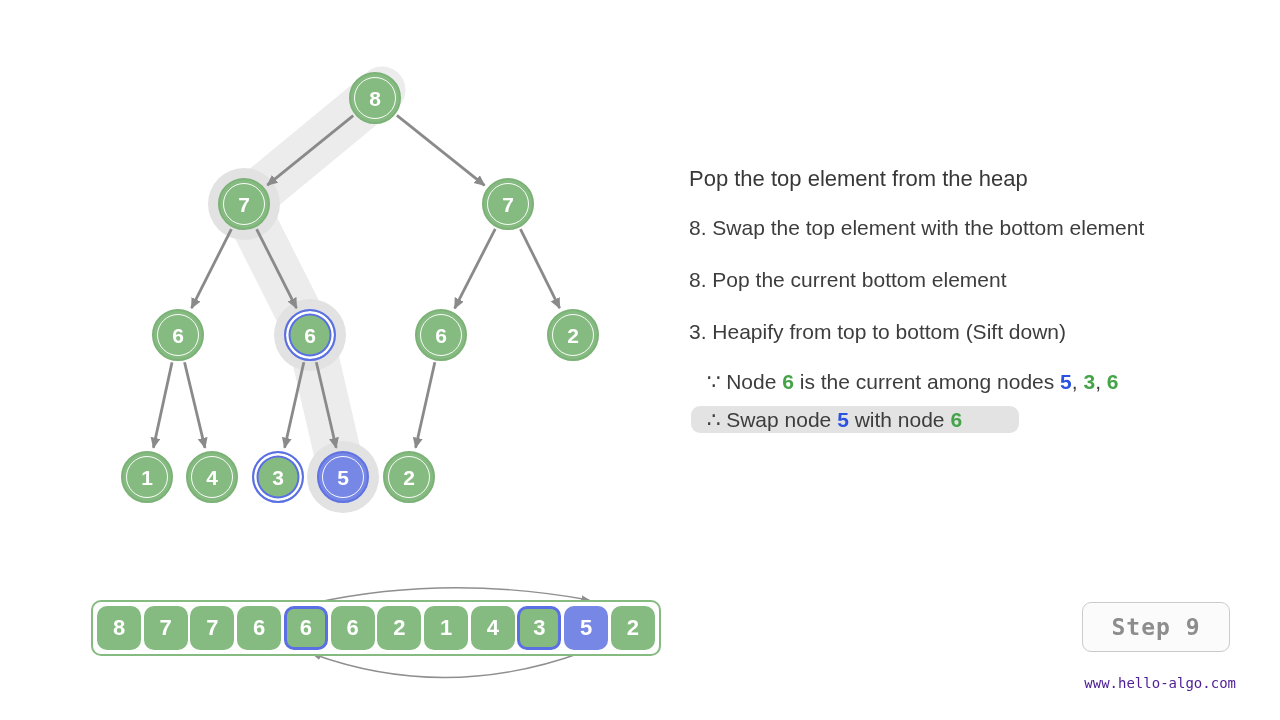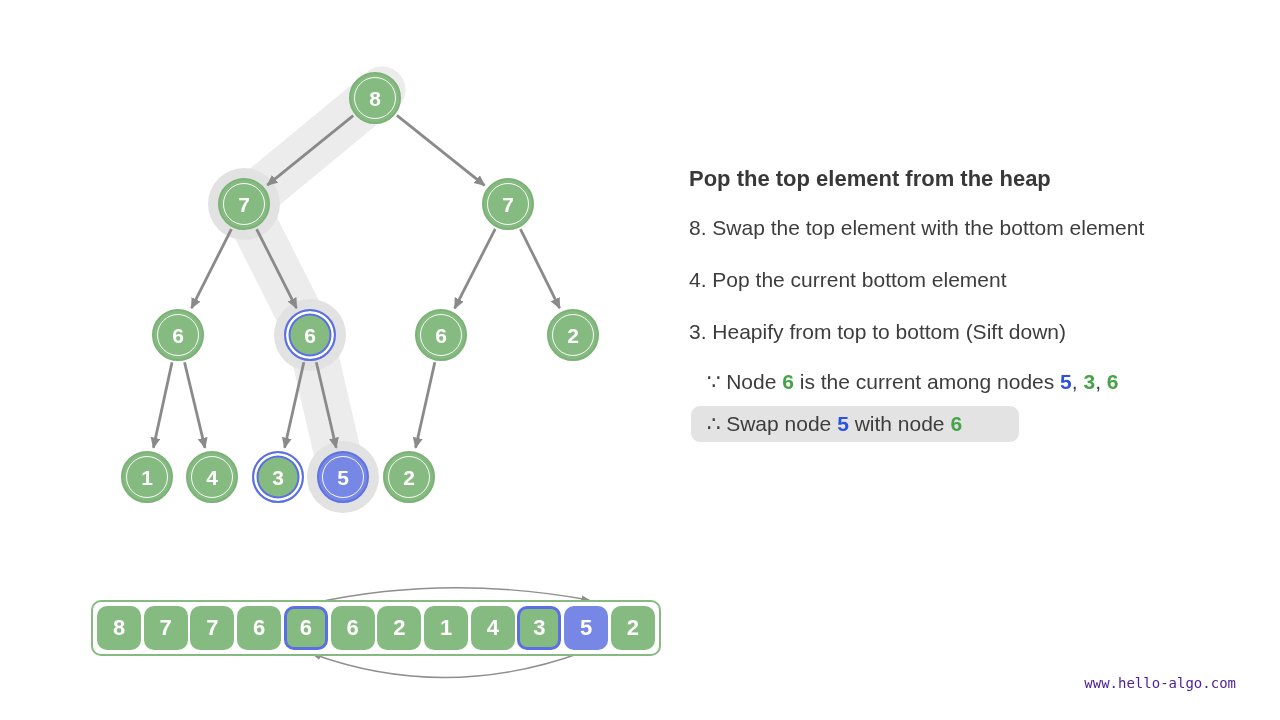--- a/index.html
+++ b/index.html
@@ -37,24 +37,24 @@
   .acell{
     flex:none;width:44px;height:44px;border-radius:10px;background:#85bb80;
     display:flex;align-items:center;justify-content:center;
     color:#fff;font-weight:bold;font-size:22px;
   }
   .acell.outlined{border:3px solid #5b6fe4;}
   .acell.blue{background:#7687e5;}
 
   
   .panel-line{position:absolute;white-space:nowrap;color:#3d3d3d;font-size:21px;}
-  .panel-title{left:689px;top:166px;font-size:22px;font-weight:bold;color:#383838;}
+  .panel-title{left:689px;top:166px;font-size:22px;font-weight:normal;color:#383838;}
   .because-line{left:707px;top:370px;}
   .therefore-pill{
-    position:absolute;left:691px;top:406px;width:328px;height:36px;
+    position:absolute;left:691px;top:406px;width:328px;height:27px;
     background:#e3e3e3;border-radius:9px;display:flex;align-items:center;
     padding-left:16px;color:#3d3d3d;font-size:21px;white-space:nowrap;
   }
   .seg-text{color:#3d3d3d;}
   .seg-green{color:#45a348;font-weight:bold;}
   .seg-blue{color:#2b52e0;font-weight:bold;}
 
   
   .step-box{
     position:absolute;left:1082px;top:602px;width:148px;height:50px;
@@ -185,25 +185,28 @@
       </div>
       <div class="acell green">
         <span>2</span>
       </div>
     </div>
 
   <div>
     <div class="panel-line panel-title">Pop the top element from the heap</div>
     <div id="panel-steps">
         <div class="panel-line" style="left: 689px; top: 216px;">8. Swap the top element with the bottom element</div>
-        <div class="panel-line" style="left: 689px; top: 268px;">4. Pop the current bottom element</div>
+        <div class="panel-line" style="left: 689px; top: 268px;">8. Pop the current bottom element</div>
         <div class="panel-line" style="left: 689px; top: 320px;">3. Heapify from top to bottom (Sift down)</div>
       </div>
     <div class="panel-line because-line" id="because-line"><span class="seg-text">∵ Node </span><span class="seg-green">6</span><span class="seg-text"> is the current among nodes </span><span class="seg-blue">5</span><span class="seg-text">, </span><span class="seg-green">3</span><span class="seg-text">, </span><span class="seg-green">6</span></div>
     <div class="therefore-pill">
       <span id="therefore-line"><span class="seg-text">∴ Swap node </span><span class="seg-blue">5</span><span class="seg-text"> with node </span><span class="seg-green">6</span></span>
     </div>
   </div>
 
+  <div class="step-box">
+    <span>Step 9</span>
+  </div>
 
   <div class="site-footer">www.hello-algo.com</div>
 
 </div>
 
 </body></html>

